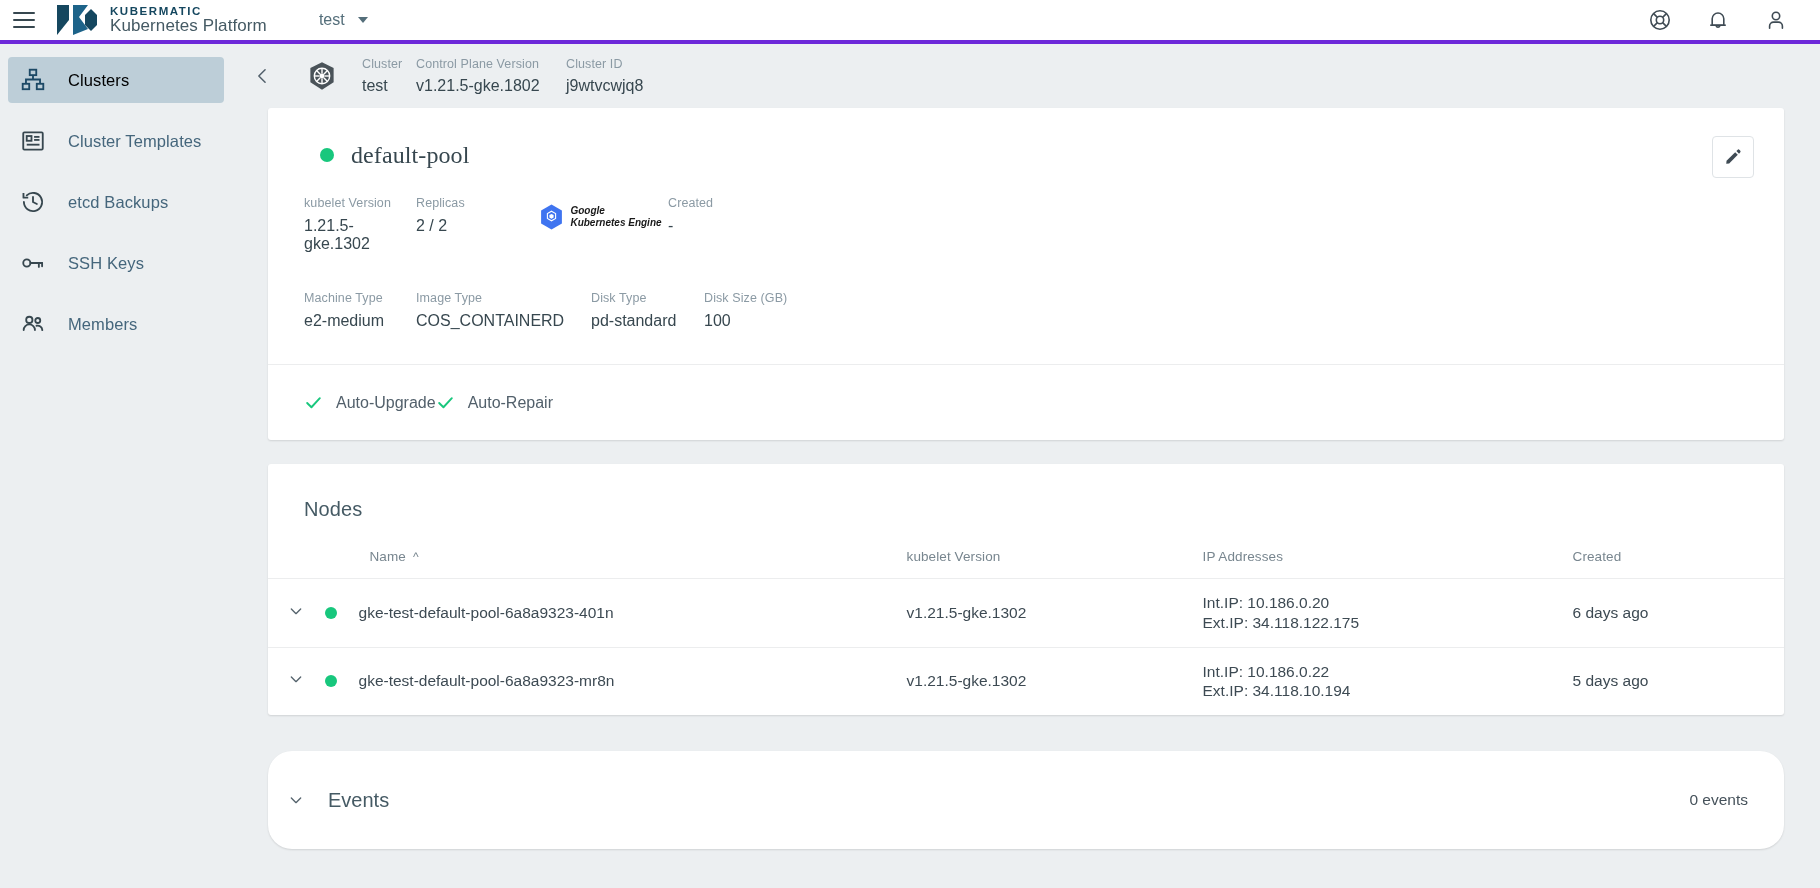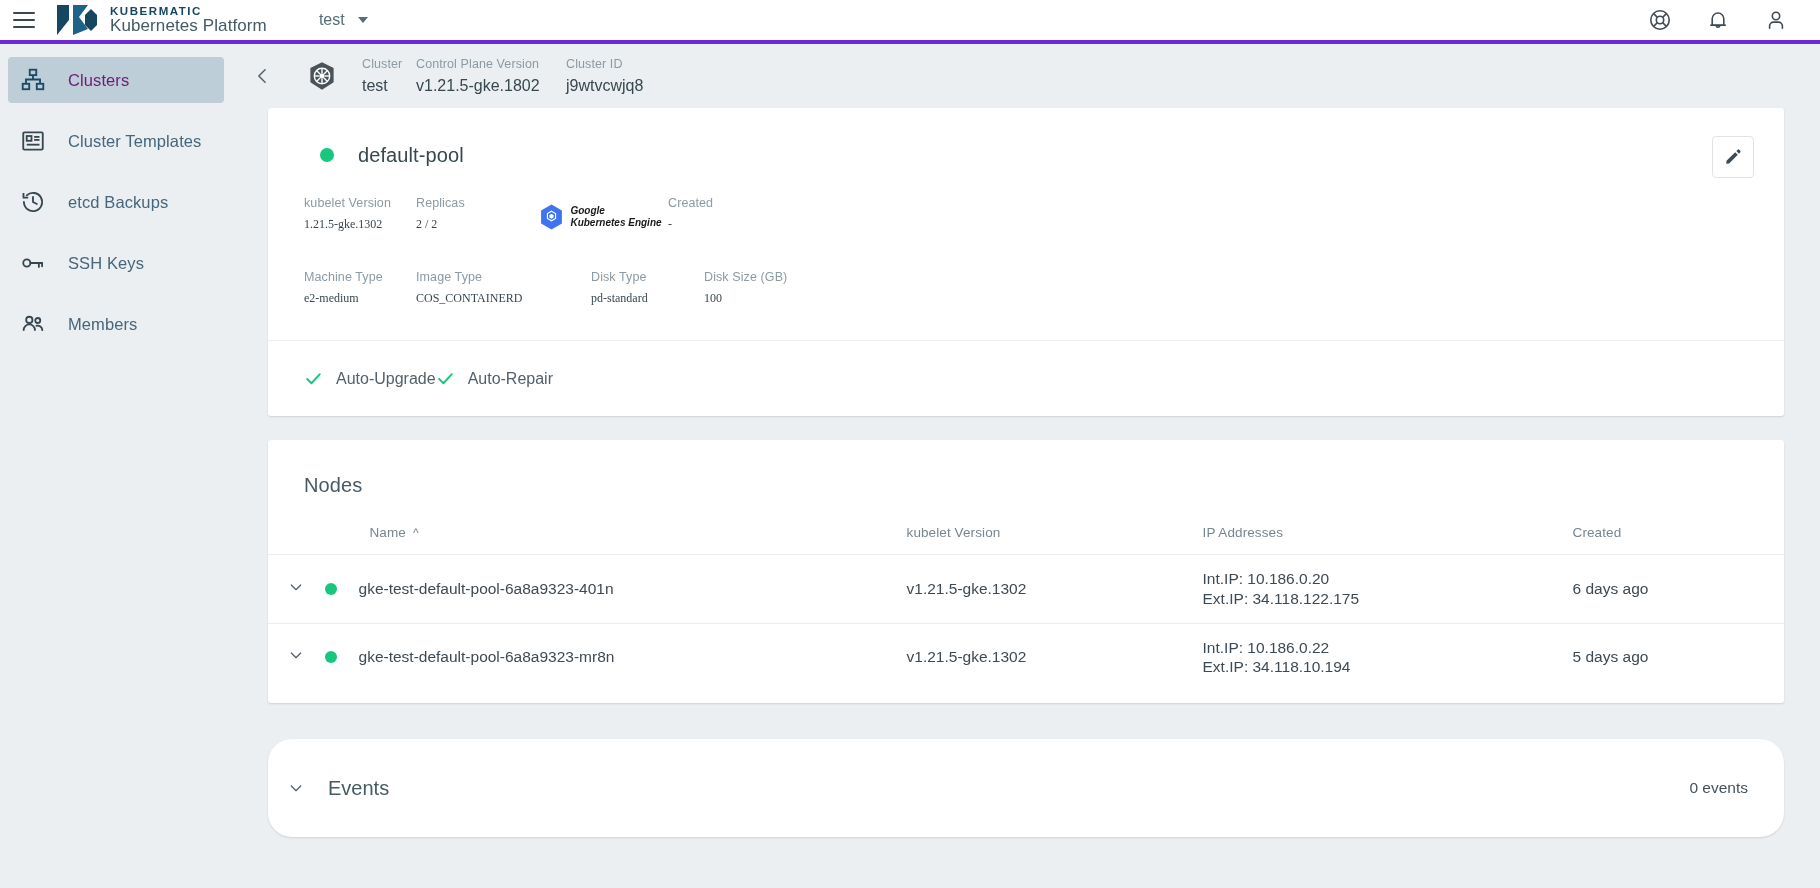--- a/index.html
+++ b/index.html
@@ -51,21 +51,21 @@
   }
   .nav-item {
     display: flex; align-items: center; height: 46px;
     margin: 0 8px 15px 8px; padding-left: 12px;
     border-radius: 4px; cursor: pointer; color: #476a80;
   }
   .nav-item.active { background: #bdced8; }
   .nav-ico { width: 26px; height: 26px; margin-right: 22px; flex: 0 0 26px; color: #37474f; }
   .nav-item.active .nav-ico { color: #1c4966; }
   .nav-label { font-size: 16.5px; color: #45667c; letter-spacing: .1px; }
-  .nav-item.active .nav-label { color: #701a75; }
+  .nav-item.active .nav-label { color: #000000; }
   
   .content {
     position: absolute; top: 44px; left: 232px; width: 1588px; height: 844px;
     background: #eceff1; overflow: hidden;
   }
   .cluster-header {
     display: flex; align-items: center; height: 64px; padding-left: 14px;
   }
   .back-btn {
     width: 34px; height: 34px; display:flex; align-items:center; justify-content:center;
@@ -80,49 +80,49 @@
   .f-cpv { width: 150px; }
   
   .card {
     background: #fff; margin: 0 36px 0 36px; border-radius: 3px;
     box-shadow: 0 1px 2px rgba(0,0,0,.12);
   }
   .pool-card { padding: 0; position: relative; }
   .pool-top { padding: 28px 36px 0 36px; }
   .pool-title-row { display: flex; align-items: center; height: 38px; }
   .status-dot { width: 14px; height: 14px; border-radius: 50%; background: #18c77d; margin-left: 16px;}
-  .pool-name { font-size: 20px; color: #37474f; margin-left: 24px; letter-spacing: .1px;}
+  .pool-name { font-size: 24px; color: #37474f; margin-left: 17px; letter-spacing: .1px; font-family: Liberation Serif, serif;}
   .edit-btn {
     position: absolute; top: 28px; right: 30px;
     width: 42px; height: 42px; border: 1px solid #dfe3e6; border-radius: 4px;
     background: #fff; display:flex; align-items:center; justify-content:center;
     cursor: pointer; color: #3f4b54;
   }
   .prop-row { display: flex; align-items: flex-start; padding-left: 36px; }
   .prop-row.r1 { margin-top: 22px; }
   .prop-row.r2 { margin-top: 38px; padding-bottom: 34px; }
   .prop { display: flex; flex-direction: column; }
   .prop-label { font-size: 12.5px; color: #8b9aa4; margin-bottom: 7px; letter-spacing: .1px;}
-  .prop-value { font-size: 12px; color: #37474f; font-family: Liberation Serif, serif; }
+  .prop-value { font-size: 16px; color: #37474f; }
   .w-kubelet { width: 112px; }
   .w-replicas { width: 118px; }
   .w-provider { width: 134px; display:flex; align-items:center; padding-top: 8px;}
   .w-machine { width: 112px; }
   .w-image { width: 175px; }
   .w-disktype { width: 113px; }
   .gke-logo { display: flex; align-items: center; gap: 7px; }
   .gke-hex { width: 23px; height: 26px; }
   .gke-txt { font-size: 10px; font-weight: 700; line-height: 1.25; color: #1a1a1a; font-style: italic; }
   .pool-divider { height: 1px; background: #ecedee; margin: 0; }
   .flags { display: flex; align-items: center; padding: 28px 0 28px 36px; }
   .flag { display: flex; align-items: center; gap: 13px; }
   .flag-label { font-size: 16px; color: #52606b; }
   .check { width: 19px; height: 19px; color: #18c77d; }
   
-  .nodes-card { margin-top: 24px; padding-bottom: 12px; }
+  .nodes-card { margin-top: 24px; padding-bottom: 0; }
   .section-title { font-size: 20px; color: #455a64; padding: 34px 0 0 36px; letter-spacing:.1px;}
   table.nodes { width: 100%; border-collapse: collapse; margin-top: 28px; }
   table.nodes th {
     font-size: 13.5px; font-weight: 400; color: #78868f; text-align: left;
     padding: 0 0 14px 0; letter-spacing: .1px;
   }
   table.nodes td { font-size: 15.5px; color: #3d4a53; padding: 14px 0; vertical-align: middle; }
   table.nodes tr.node-row { border-top: 1px solid #ecedee; }
   .c-expand { width: 44px; padding-left: 20px !important; }
   .c-name   { width: 560px; }

